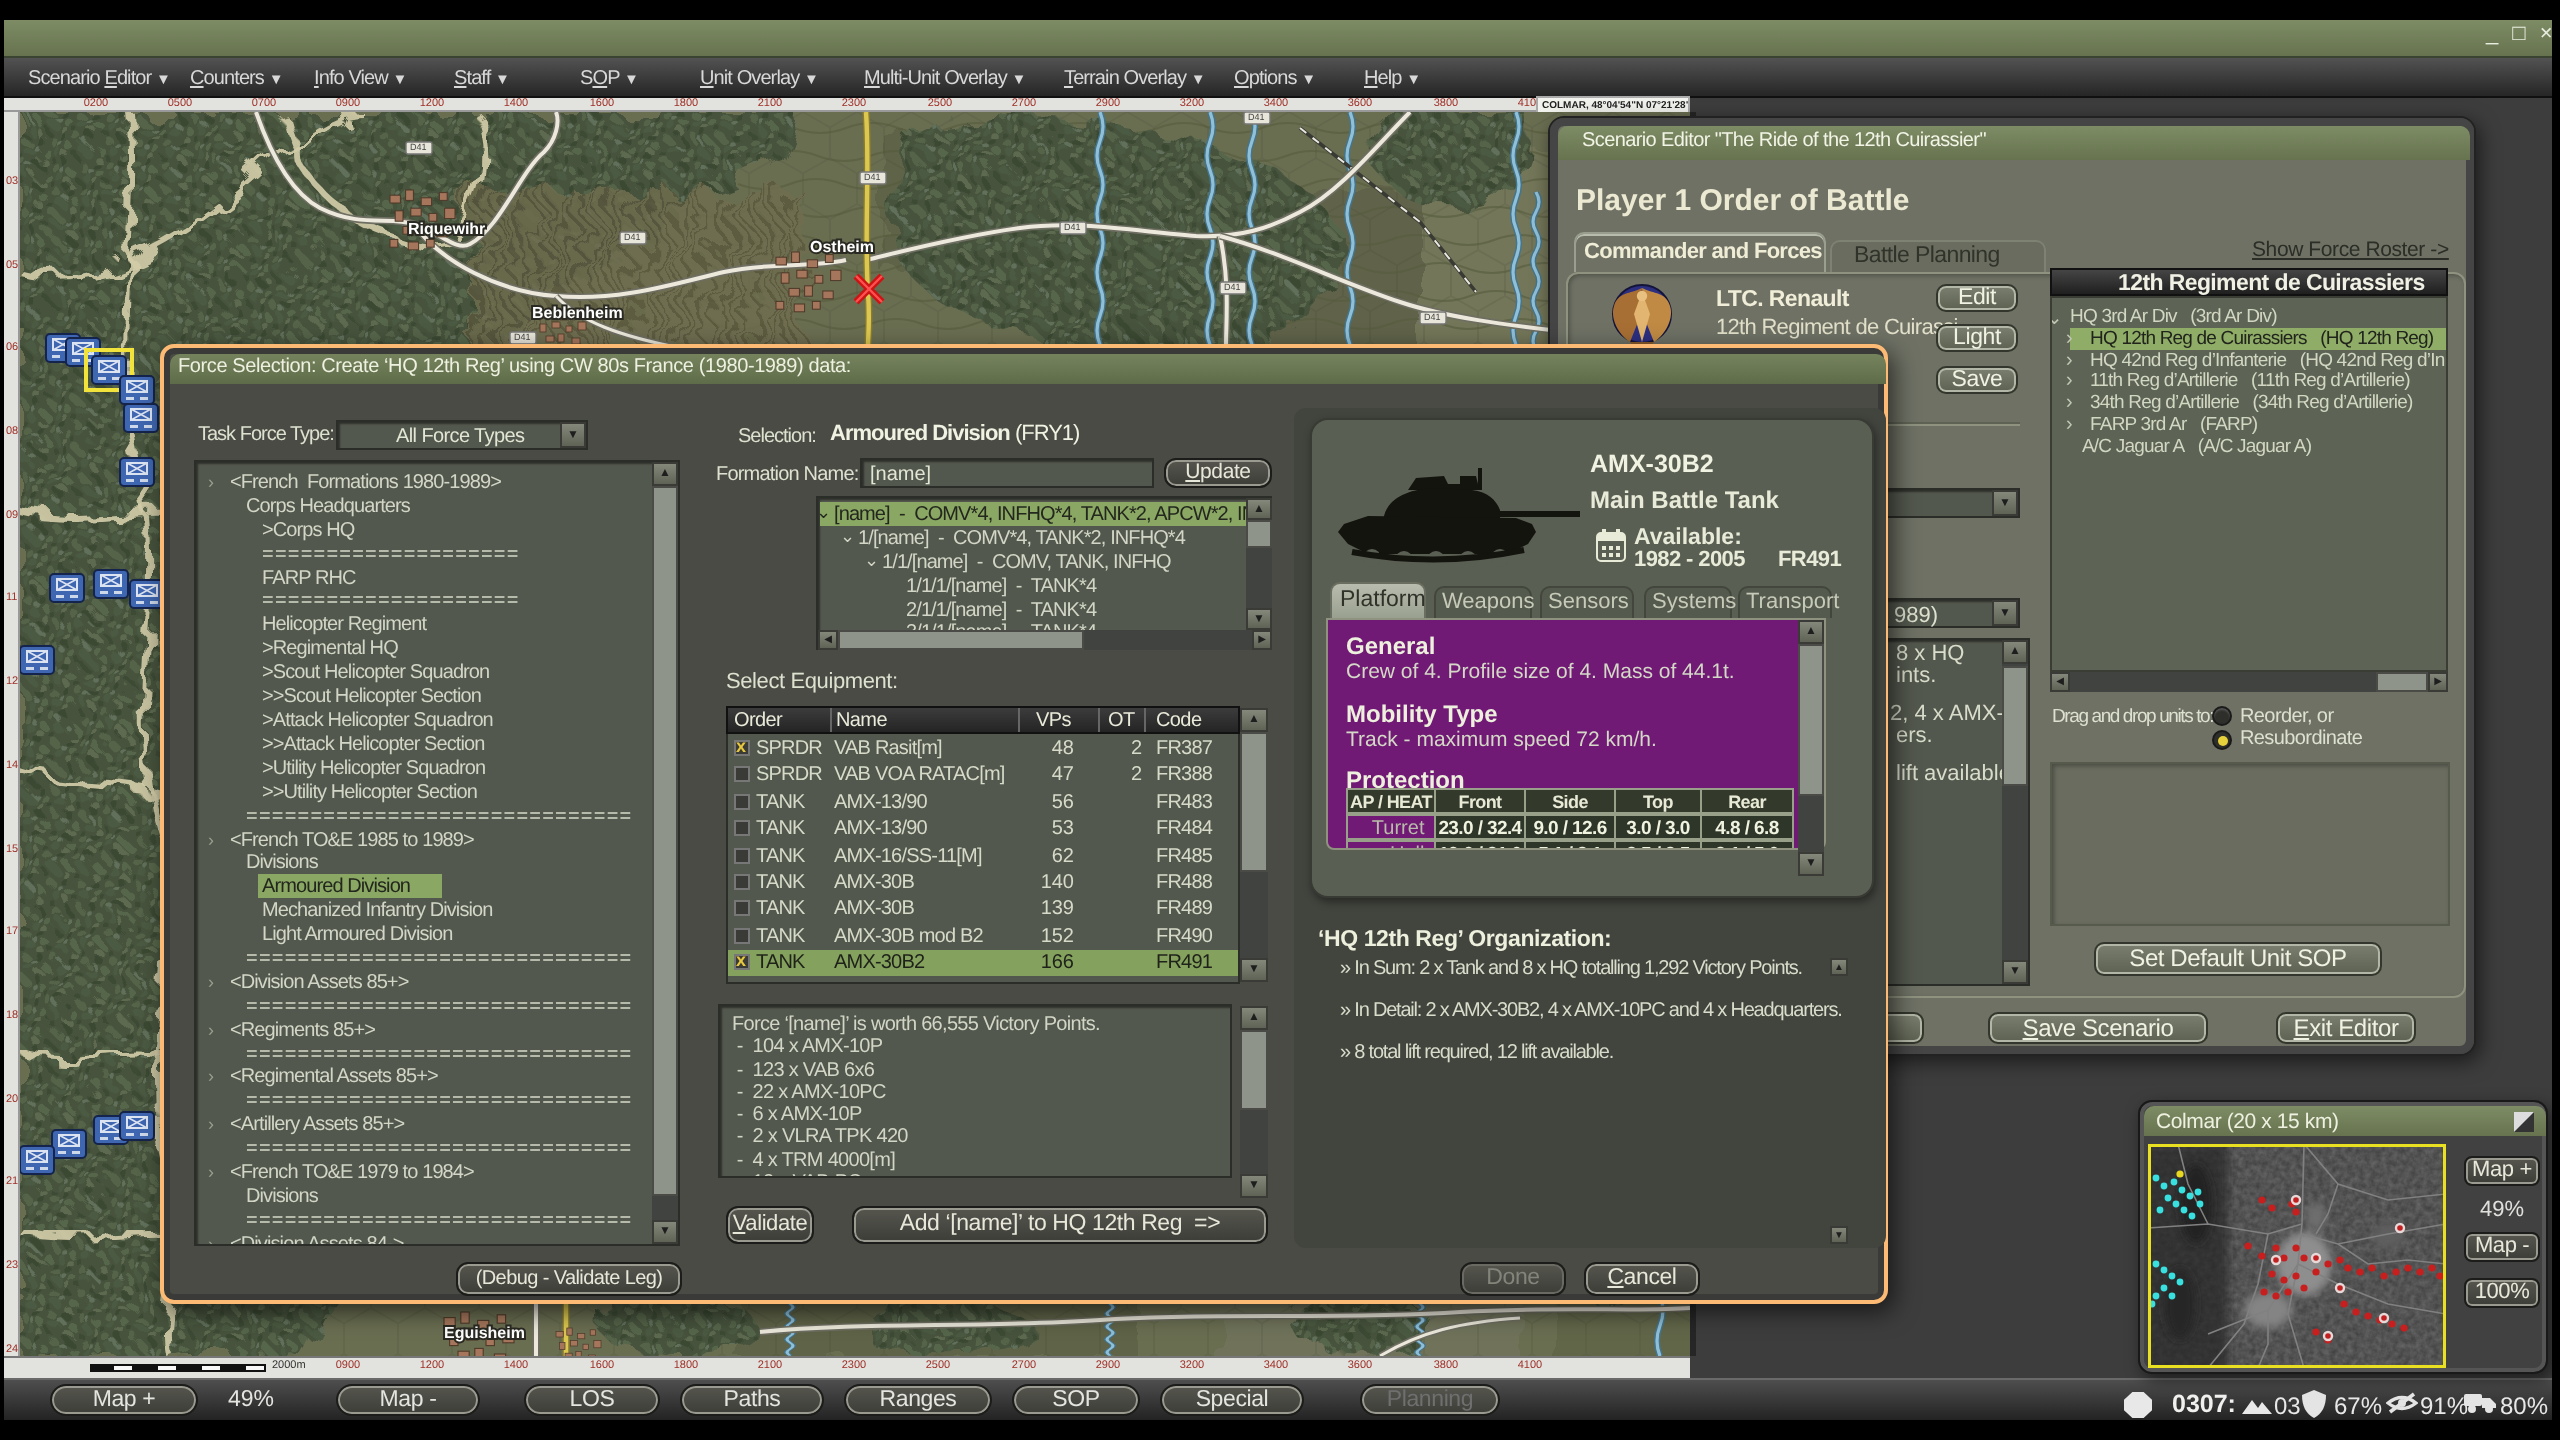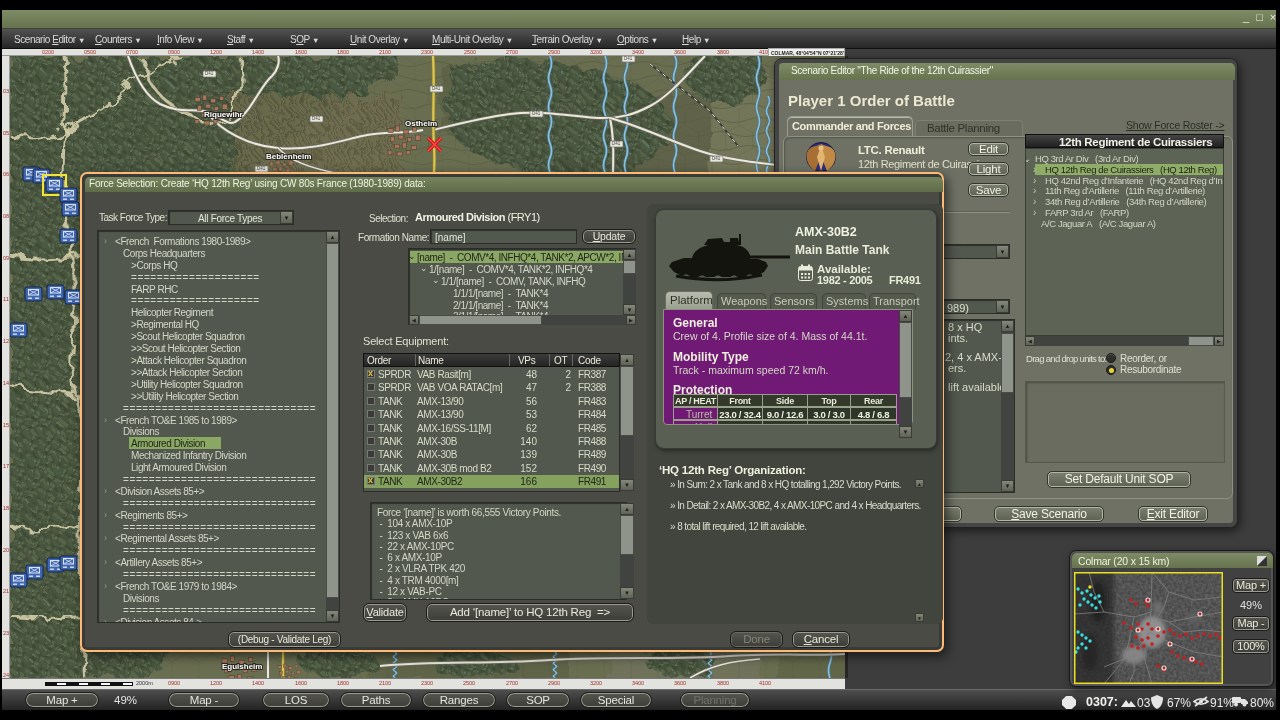--- a/index.html
+++ b/index.html
@@ -500,21 +500,21 @@
         <span style="position:absolute;left:0px;top:-3px;font-size:9px;color:#e8c83c;font-weight:bold">x</span>
       </div>
       <div class="t" style="left:296px;top:302px;font-size:10px;letter-spacing:-0.4px;color:#1e221a">TANK</div>
       <div class="t" style="left:335px;top:302px;font-size:10px;letter-spacing:-0.4px;color:#1e221a">AMX-30B2</div>
       <div class="t" style="left:420px;top:302px;width:35px;text-align:right;font-size:10px;color:#1e221a">166</div>
       <div class="t" style="left:496px;top:302px;font-size:10px;letter-spacing:-0.4px;color:#1e221a">FR491</div>
       <div class="sb" style="left:538px;top:180px;width:14px;height:137px"></div>
       <div class="sba" style="left:538px;top:180px;width:14px;height:12px;font-size:6px;line-height:11px">▲</div>
       <div class="sba" style="left:538px;top:305px;width:14px;height:12px;font-size:6px;line-height:11px">▼</div>
       <div class="sbt" style="left:538px;top:192px;width:14px;height:70px"></div>
-      <div class="box" style="left:288px;top:328px;width:257px;height:98px;overflow:hidden">
+      <div class="box" style="left:277px;top:328px;width:257px;height:87px;overflow:hidden">
         <div class="t" style="left:6px;top:4px;font-size:10px;letter-spacing:-0.35px;color:#d2d6c6">Force ‘[name]’ is worth 66,555 Victory Points.</div>
         <div class="t" style="left:6px;top:15px;font-size:10px;letter-spacing:-0.35px;color:#d2d6c6">&nbsp;-&nbsp; 104 x AMX-10P</div>
         <div class="t" style="left:6px;top:27px;font-size:10px;letter-spacing:-0.35px;color:#d2d6c6">&nbsp;-&nbsp; 123 x VAB 6x6</div>
         <div class="t" style="left:6px;top:38px;font-size:10px;letter-spacing:-0.35px;color:#d2d6c6">&nbsp;-&nbsp; 22 x AMX-10PC</div>
         <div class="t" style="left:6px;top:49px;font-size:10px;letter-spacing:-0.35px;color:#d2d6c6">&nbsp;-&nbsp; 6 x AMX-10P</div>
         <div class="t" style="left:6px;top:60px;font-size:10px;letter-spacing:-0.35px;color:#d2d6c6">&nbsp;-&nbsp; 2 x VLRA TPK 420</div>
         <div class="t" style="left:6px;top:72px;font-size:10px;letter-spacing:-0.35px;color:#d2d6c6">&nbsp;-&nbsp; 4 x TRM 4000[m]</div>
         <div class="t" style="left:6px;top:83px;font-size:10px;letter-spacing:-0.35px;color:#d2d6c6">&nbsp;-&nbsp; 12 x VAB-PC</div>
         <div class="t" style="left:6px;top:94px;font-size:10px;letter-spacing:-0.35px;color:#d2d6c6">&nbsp;-&nbsp; 8 x AMX-10PC</div>
       </div>

